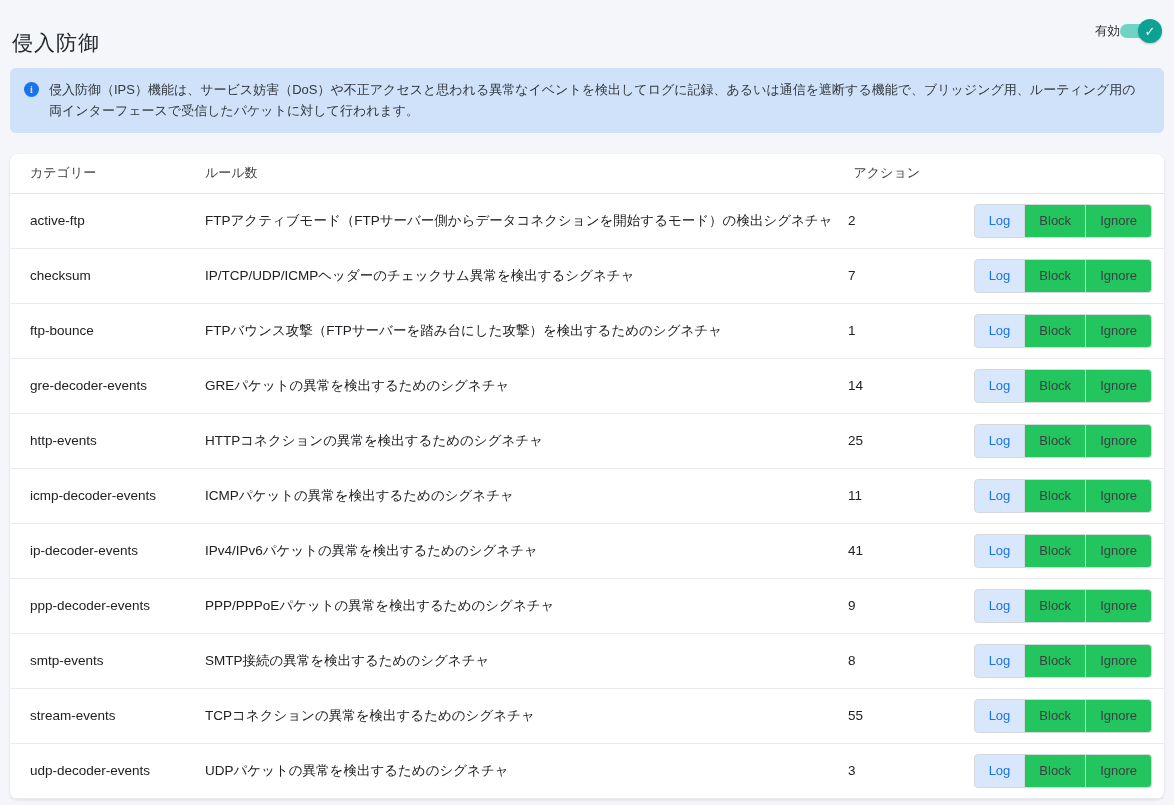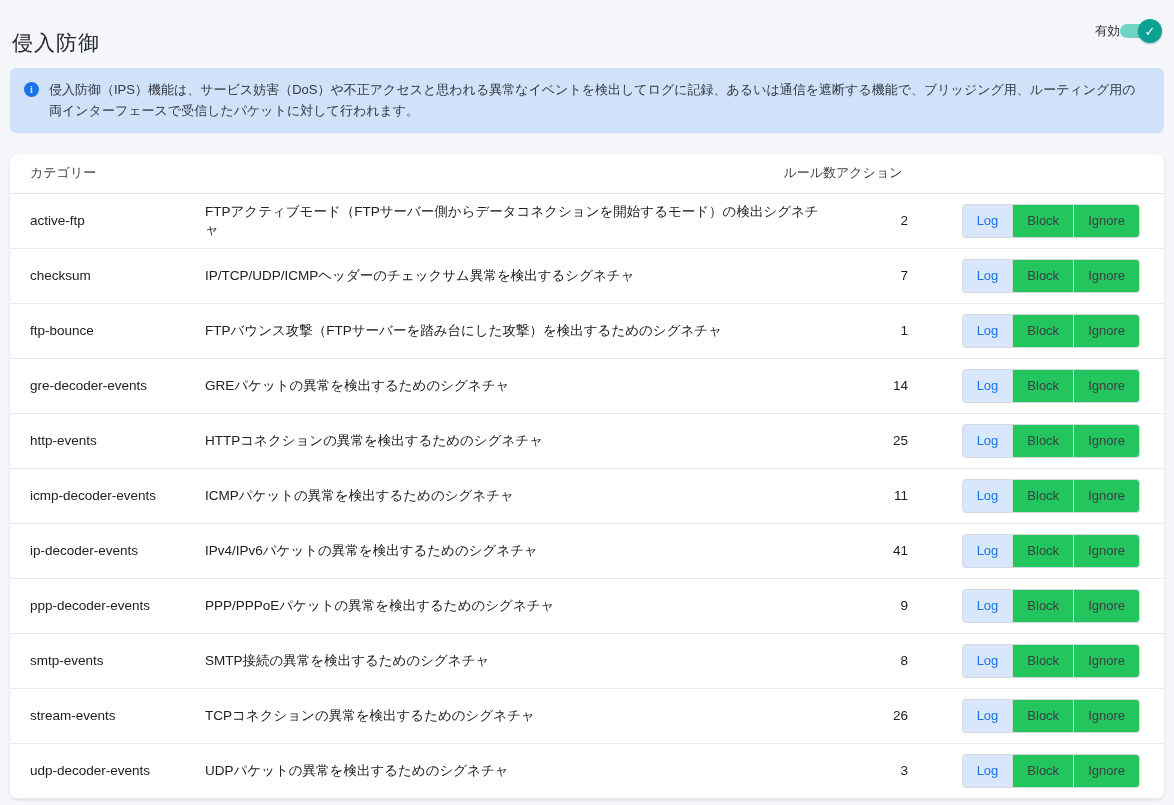--- a/index.html
+++ b/index.html
@@ -43,29 +43,29 @@
   .banner-text { font-size:13px; line-height:1.65; color:#33383f; }
   .card {
     margin:21px 10px 0 10px;
     background:#ffffff; border-radius:8px;
     box-shadow:0 1px 3px rgba(60,64,67,.12);
   }
   .grid-row {
     display:grid;
     grid-template-columns:175px 1fr 72px 232px;
     align-items:center;
-    padding:0 24px 0 20px;
+    padding:0 12px 0 20px;
   }
   .thead {
     height:40px;
     border-bottom:1px solid #e1e4e8;
     font-size:13px; color:#3c4043;
   }
-  .th-rules, .td-rules { text-align:right; }
-  .th-actions { }
+  .th-rules, .td-rules { }
+  .th-actions { text-align:right; }
   .trow {
     height:55px;
     border-bottom:1px solid #e8eaee;
     font-size:13.5px;
   }
   .td-category { color:#202124; }
   .td-desc { color:#202124; padding-right:12px; }
   .td-rules { color:#202124; }
   .td-actions { display:flex; justify-content:flex-end; }
   .btn-group { display:flex; }
@@ -220,21 +220,21 @@
         <button class="btn selected">Log</button>
         <button class="btn">Block</button>
         <button class="btn">Ignore</button>
       </div>
     </div>
   </div>
 
   <div class="grid-row trow">
     <div class="td-category">stream-events</div>
     <div class="td-desc">TCPコネクションの異常を検出するためのシグネチャ</div>
-    <div class="td-rules">26</div>
+    <div class="td-rules">55</div>
     <div class="td-actions">
       <div class="btn-group">
         <button class="btn selected">Log</button>
         <button class="btn">Block</button>
         <button class="btn">Ignore</button>
       </div>
     </div>
   </div>
 
   <div class="grid-row trow">

